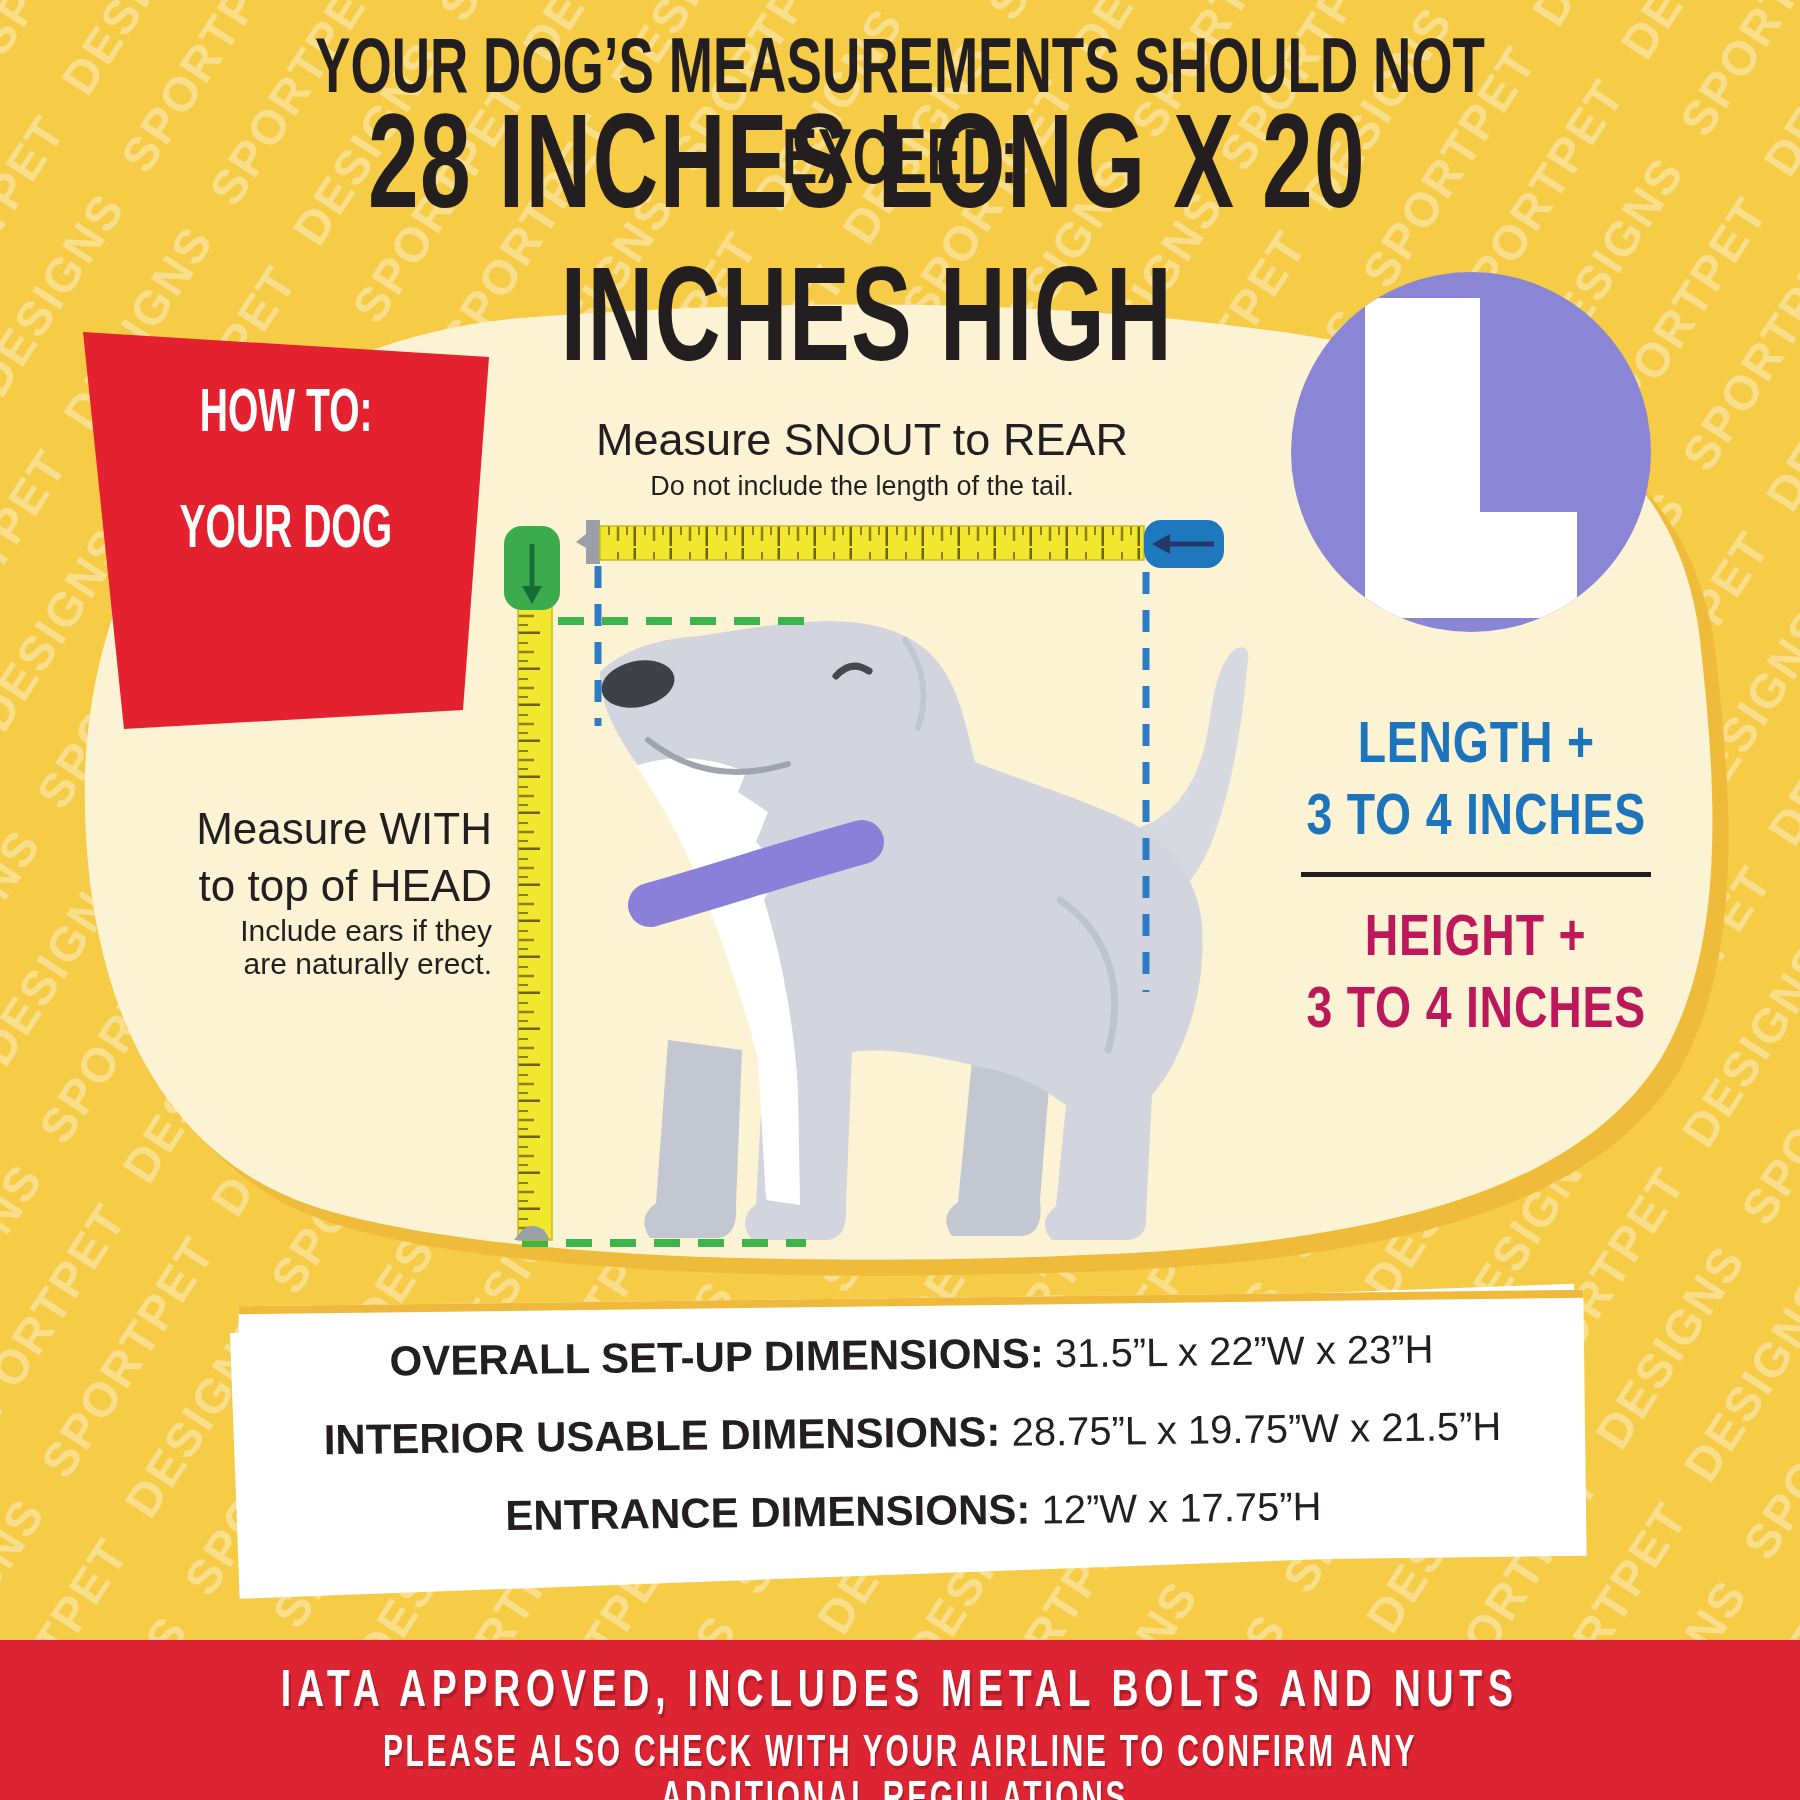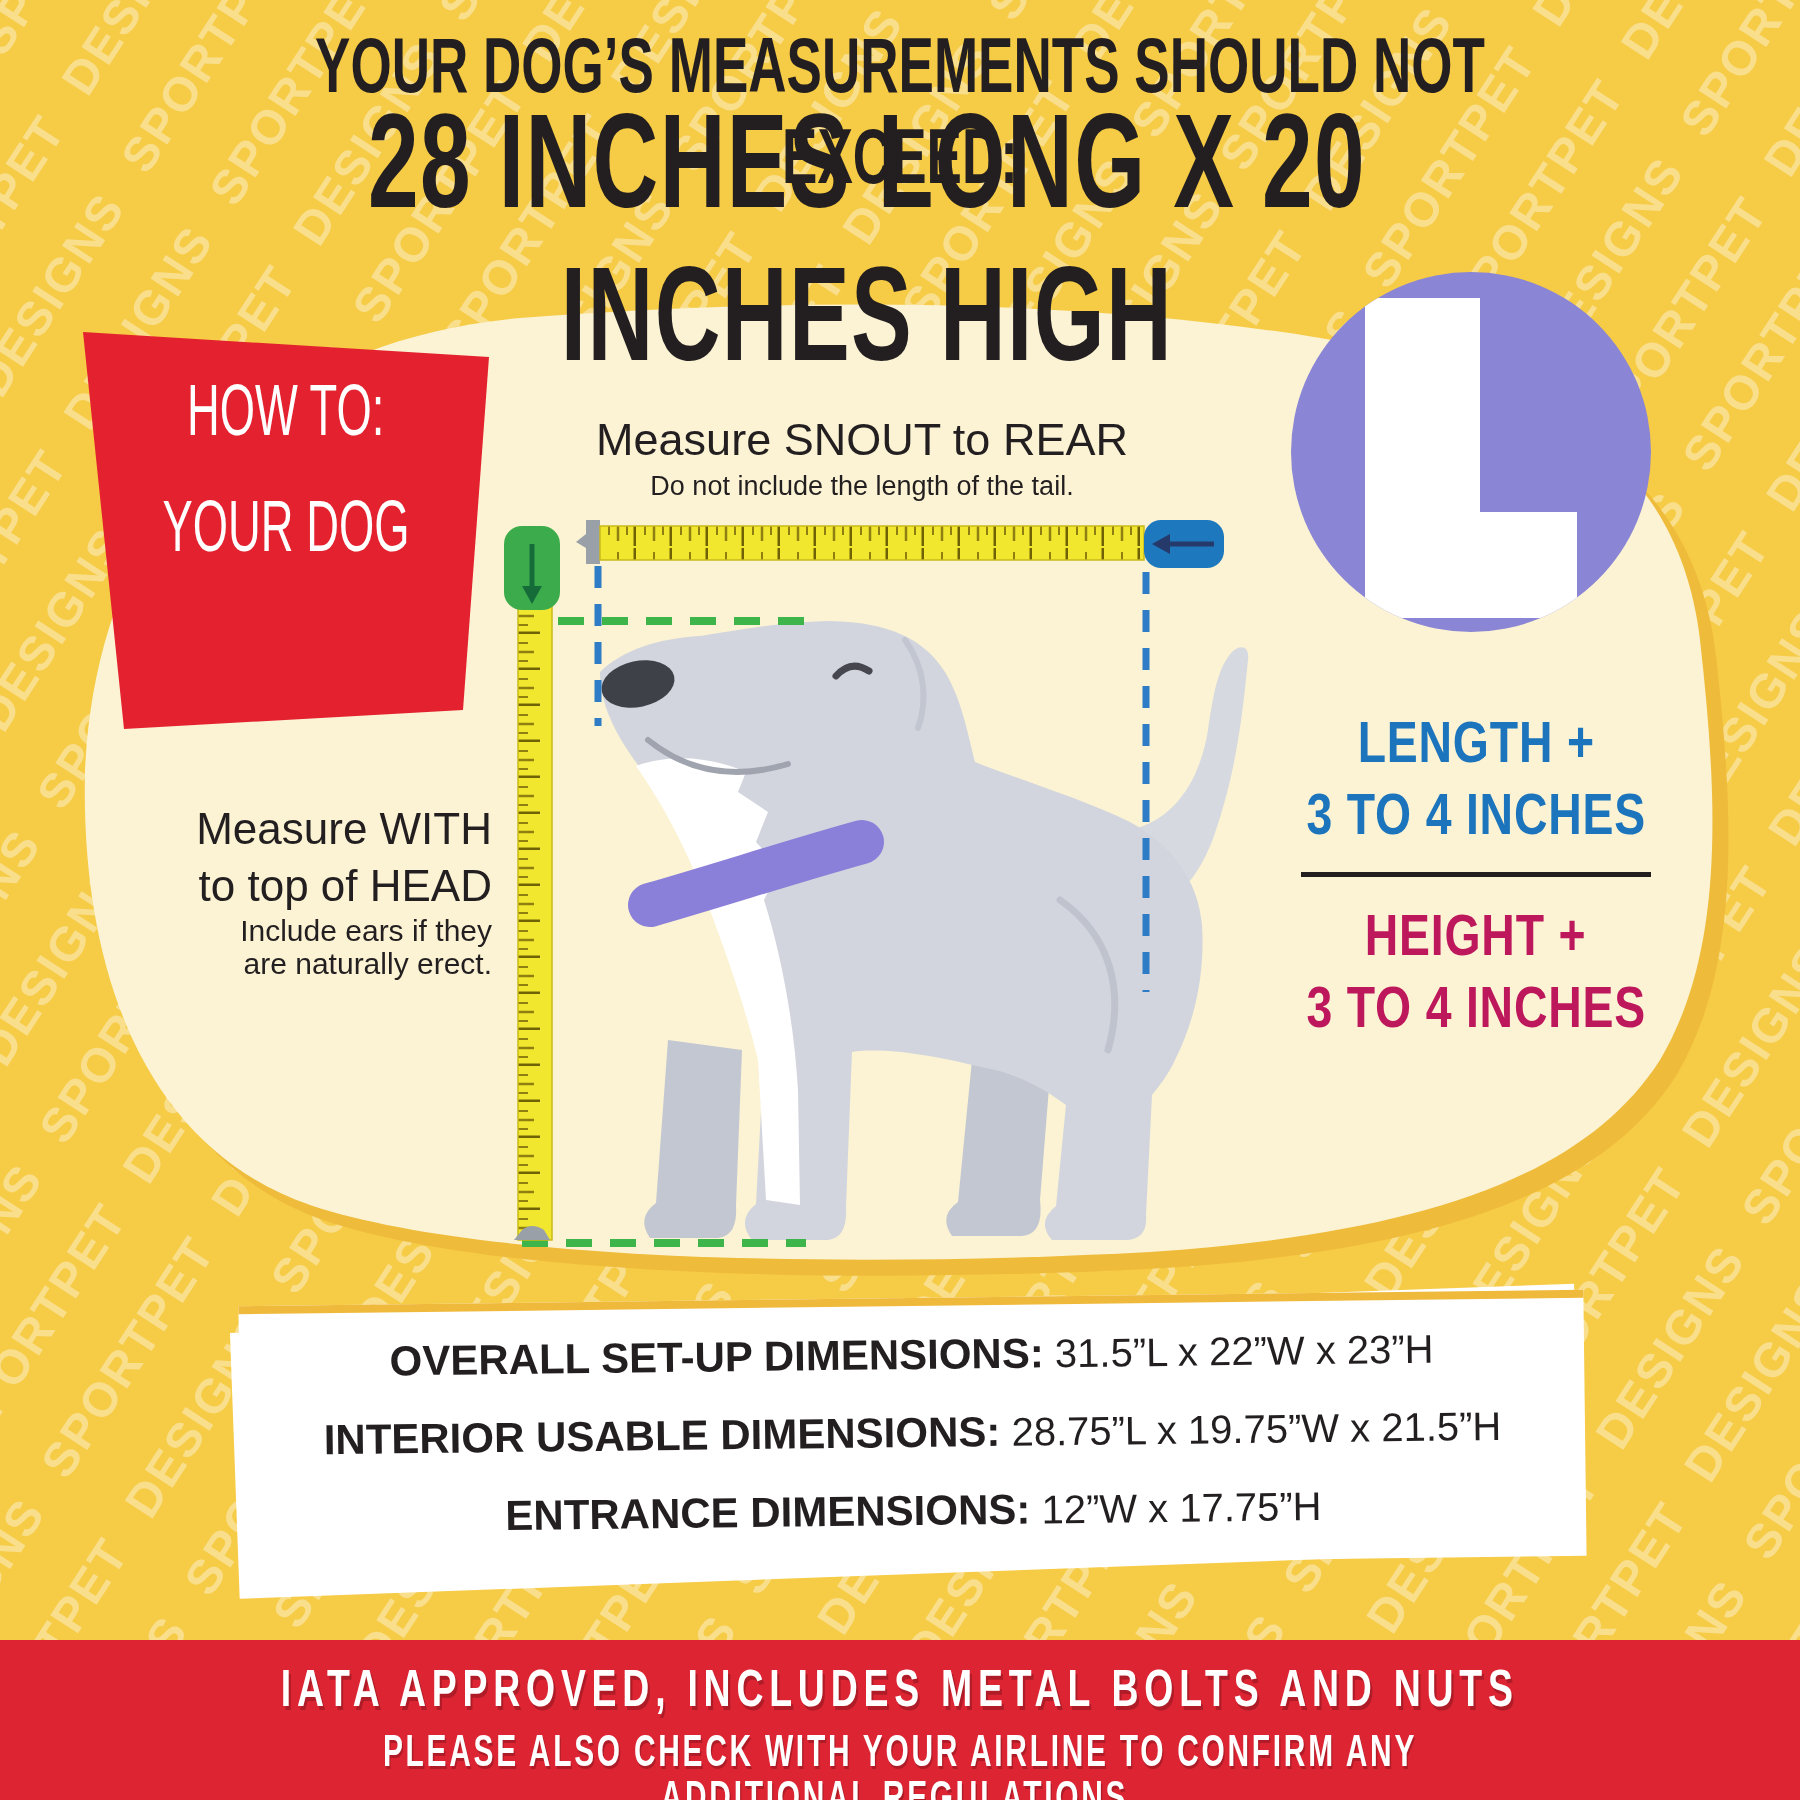--- a/index.html
+++ b/index.html
@@ -17,21 +17,21 @@
   .cx{display:inline-block;}
   
   .hdr1{top:20px;left:0;width:1800px;text-align:center;font-weight:bold;font-size:78px;}
   .hdr1 .cx{transform:scaleX(0.68);transform-origin:center;}
   .hdr2{top:84px;left:0;width:1662px;text-align:center;font-weight:bold;font-size:134px;padding-left:36px;}
   .hdr2 .cx{transform:scaleX(0.68);transform-origin:center;letter-spacing:2px;}
   
   .badge{position:absolute;left:80px;top:330px;width:412px;height:402px;z-index:3;
          background:#E4212F;clip-path:polygon(3px 2px,409px 27px,383px 380px,44px 399px);
          text-align:center;padding-top:22px;box-sizing:border-box;}
-  .badge div{color:#fff;font-weight:normal;font-size:72px;line-height:116px;}
+  .badge div{color:#fff;font-weight:bold;font-size:62px;line-height:116px;}
   .badge .cx{transform:scaleX(0.63);transform-origin:center;}
   
   .snout{top:414px;left:562px;width:600px;text-align:center;}
   .snout .t{font-size:45px;line-height:52px;}
   .snout .s{font-size:27px;line-height:40px;}
   .floor{top:800px;left:110px;width:382px;text-align:right;}
   .floor .t{font-size:44px;line-height:57px;}
   .floor .s{font-size:30px;line-height:33px;}
   .floor .s.first{margin-top:0;}
   

